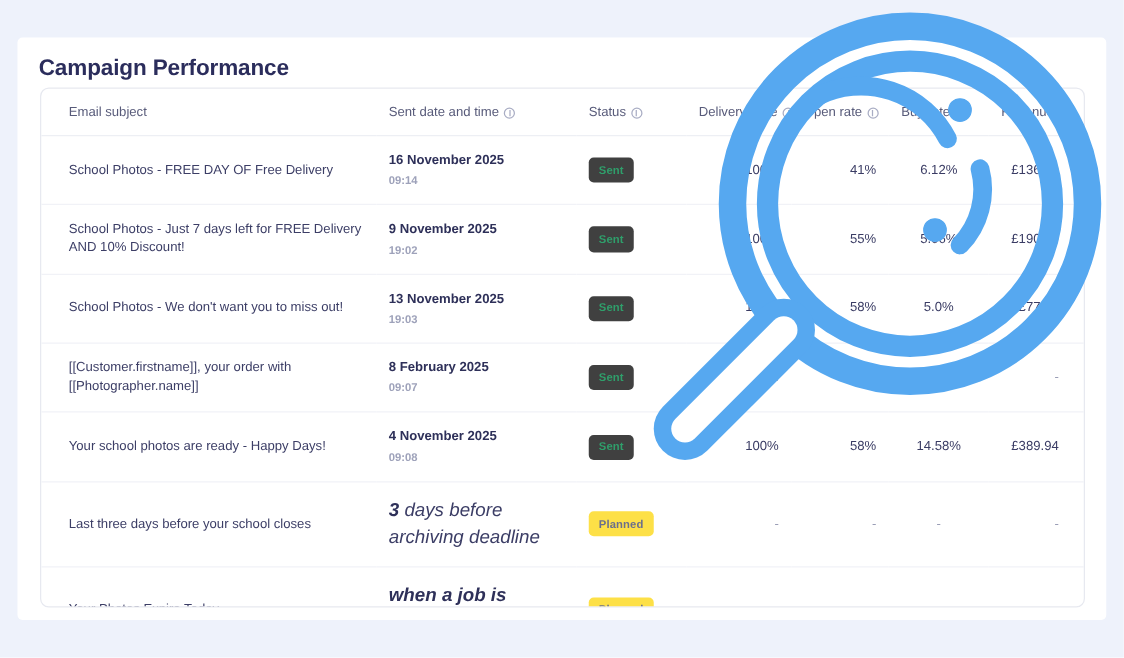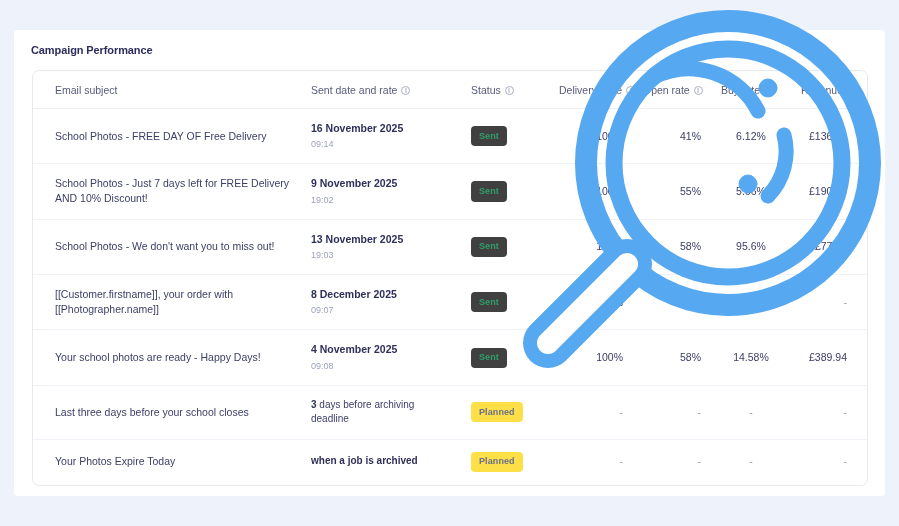--- a/index.html
+++ b/index.html
@@ -25,21 +25,21 @@
     height: 466px;
     background: #ffffff;
     border-radius: 4px;
   }
 
   
   #panel-title {
     position: absolute;
     left: 17px;
     top: 14px;
-    font-size: 11px;
+    font-size: 18px;
     font-weight: bold;
     color: #2b2d5c;
     letter-spacing: -0.1px;
   }
 
   
   #table-card {
     position: absolute;
     left: 18px;
     top: 40px;
@@ -130,25 +130,27 @@
     font-weight: bold;
     color: #2e3059;
     font-size: 10.5px;
     display: block;
   }
   .sent-time {
     color: #9ea2ba;
     font-size: 9px;
     display: block;
     margin-top: 2px;
+    font-weight: bold;
   }
   .sent-trigger {
-    font-size: 10px;
+    font-size: 15px;
     color: #3c3e66;
     display: block;
+    font-style: italic;
   }
   .sent-trigger .lead { font-weight: bold; color: #2e3059; }
 
   
   .badge {
     display: inline-block;
     font-size: 9px;
     padding: 3.5px 8px;
     border-radius: 4px;
     font-weight: bold;
@@ -182,21 +184,21 @@
     <table class="perf">
       <thead>
         <tr>
           <th class="col-subject">
             <span class="hdr-inner">
               <span>Email subject</span>
             </span>
           </th>
           <th class="col-sent">
             <span class="hdr-inner">
-              <span>Sent date and rate</span>
+              <span>Sent date and time</span>
               <span class="info-icon"></span>
             </span>
           </th>
           <th class="col-status">
             <span class="hdr-inner">
               <span>Status</span>
               <span class="info-icon"></span>
             </span>
           </th>
           <th class="col-delivery">
@@ -258,29 +260,29 @@
             <td class="col-subject">
               <span class="subject-text">School Photos - We don't want you to miss out!</span>
             </td>
             <td class="col-sent">
               <span class="sent-date">13 November 2025</span>
               <span class="sent-time">19:03</span>
             </td>
             <td class="col-status"><span class="badge badge-sent">Sent</span></td>
             <td class="col-delivery"><span class="metric">100%</span></td>
             <td class="col-open"><span class="metric">58%</span></td>
-            <td class="col-buy"><span class="metric">95.6%</span></td>
+            <td class="col-buy"><span class="metric">5.0%</span></td>
             <td class="col-revenue"><span class="metric">£77.80</span></td>
           </tr>
           <tr>
             <td class="col-subject">
               <span class="subject-text">[[Customer.firstname]], your order with [[Photographer.name]]</span>
             </td>
             <td class="col-sent">
-              <span class="sent-date">8 December 2025</span>
+              <span class="sent-date">8 February 2025</span>
               <span class="sent-time">09:07</span>
             </td>
             <td class="col-status"><span class="badge badge-sent">Sent</span></td>
             <td class="col-delivery"><span class="metric">100%</span></td>
             <td class="col-open"><span class="metric">0%</span></td>
             <td class="col-buy"><span class="metric dash">-</span></td>
             <td class="col-revenue"><span class="metric dash">-</span></td>
           </tr>
           <tr>
             <td class="col-subject">

